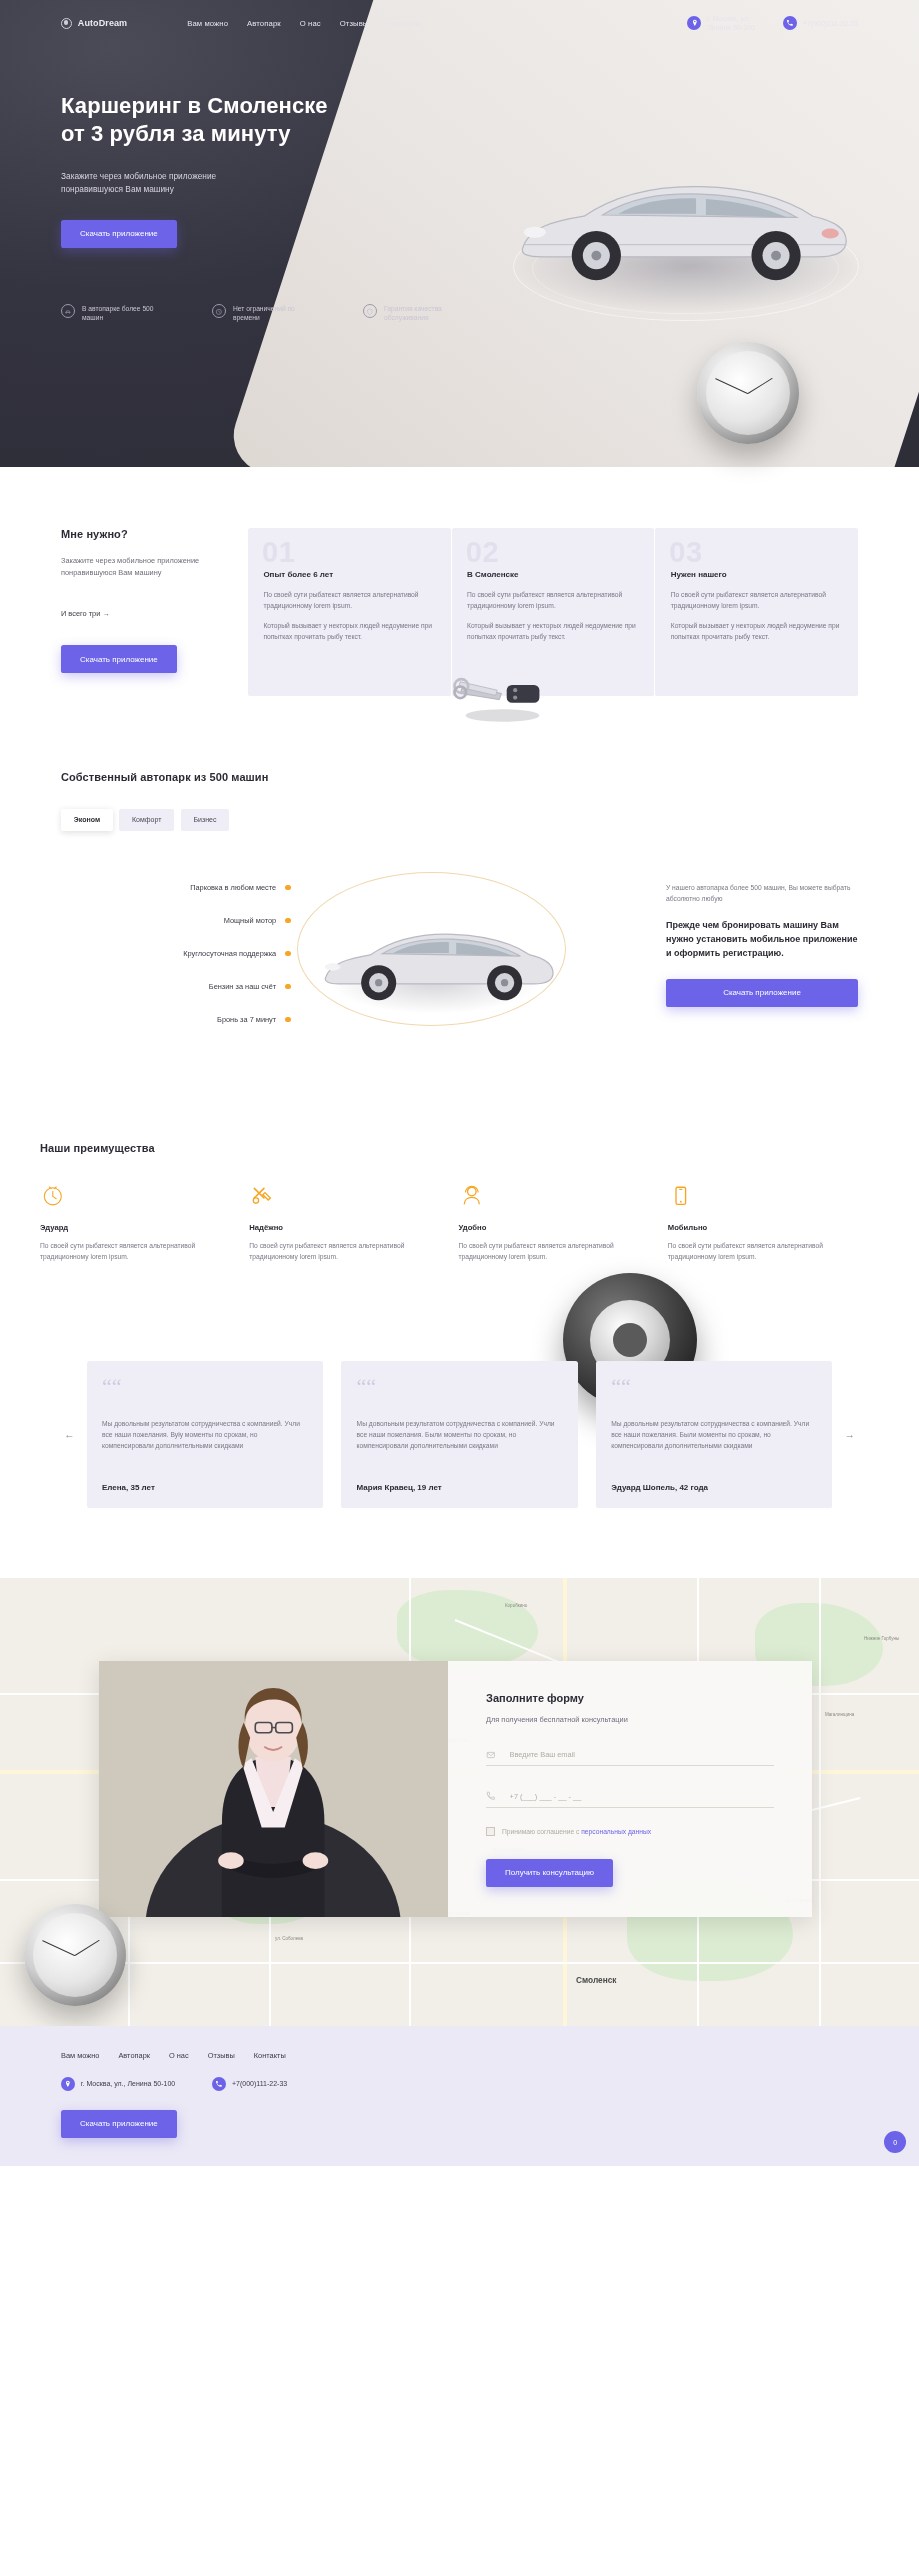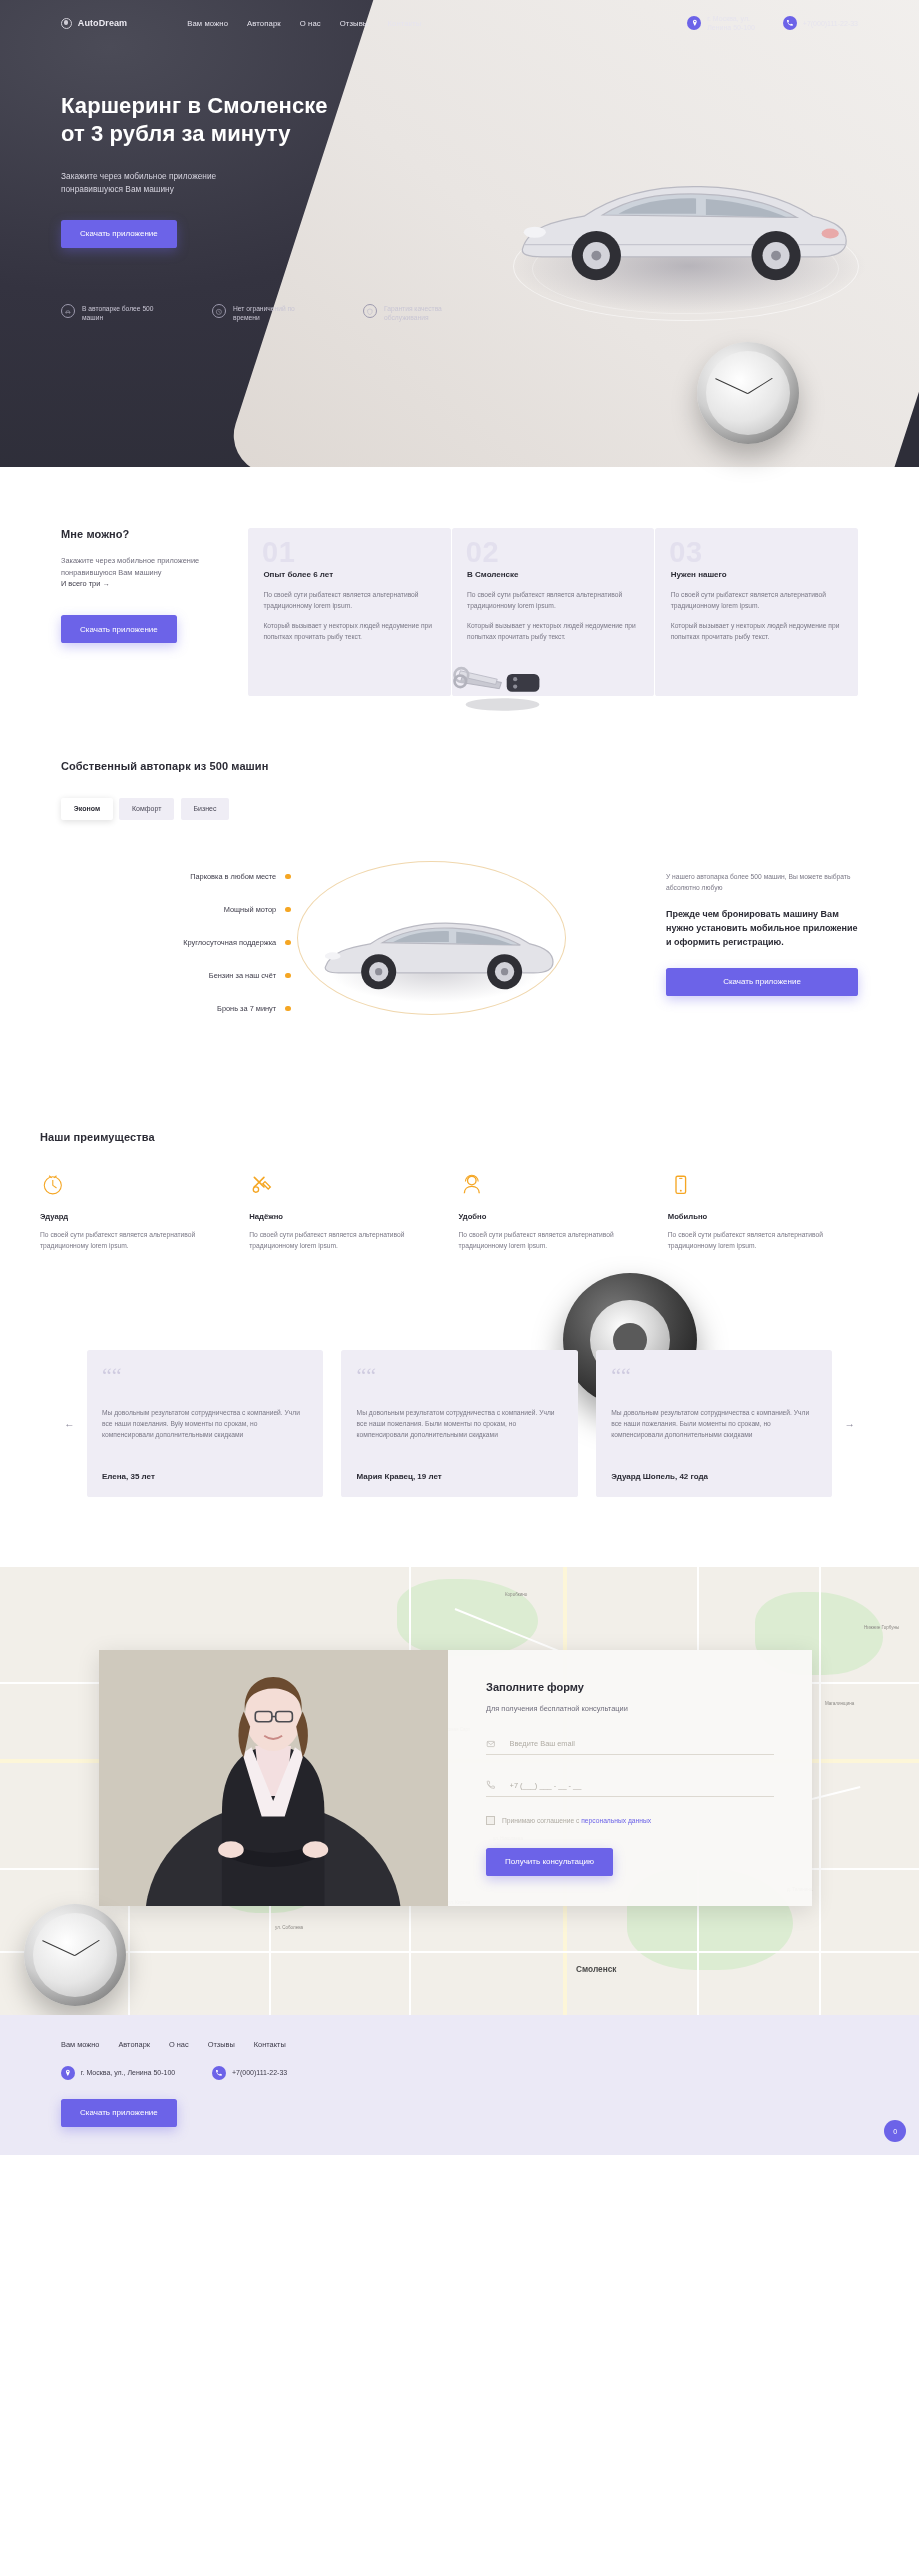--- a/index.html
+++ b/index.html
@@ -115,36 +115,36 @@
   .clock .hand { position: absolute; left: 50%; top: 50%; background: #3a3a3a; transform-origin: left center; border-radius: 1.3px; }
 
   
   .section { padding: 0 61px; position: relative; }
   .sec-title { font-size: 11px; font-weight: bold; color: #2b2b35; letter-spacing: 0.1px; }
 
   
   .b2 { padding-top: 61px; display: flex; gap: 19px; position: relative; }
   .b2-left { width: 168px; flex: 0 0 168px; }
   .b2-desc { margin-top: 15.4px; font-size: 7.4px; line-height: 12px; color: #6f6d7c; }
-  .b2-link { margin-top: 0; font-size: 7.4px; color: #3c3a48; }
+  .b2-link { margin-top: 30px; font-size: 7.4px; color: #3c3a48; }
   .b2-btn { margin-top: 27px; }
   .cards { display: flex; gap: 1px; flex: 1; border-radius: 7px; }
   .card {
     flex: 1; background: #efedf5; border-radius: 2.6px; padding: 42px 15.4px 19px 15.4px; position: relative;
     min-height: 168px;
   }
   .card-num {
     position: absolute; left: 14px; top: 7.7px;
     font-size: 29px; font-weight: bold; color: #e3e0ee; letter-spacing: 0.6px;
   }
   .card h4 { font-size: 8px; font-weight: bold; color: #2b2b35; margin-bottom: 10.2px; }
   .card p { font-size: 6.7px; line-height: 11px; color: #7a7886; margin-bottom: 9px; }
 
   
-  .b3 { padding-top: 64px; position: relative; }
+  .b3 { padding-top: 64px; position: relative; margin-top: 11px; }
   .tabs { display: flex; gap: 6.4px; margin-top: 25.6px; }
   .tab {
     height: 22px; padding: 0 12.8px; border-radius: 1.9px; background: #efedf5;
     display: flex; align-items: center; font-size: 7px; color: #4a4857; cursor: pointer;
     border: none;
   }
   .tab.active { background: #ffffff; box-shadow: 0 1.3px 6.4px rgba(0,0,0,.12); font-weight: bold; color: #2b2b35; }
 
   .fleet { display: flex; margin-top: 29px; position: relative; }
   .fleet-list { width: 230px; flex: 0 0 230px; padding-top: 11.5px; }
@@ -372,21 +372,21 @@
 
   <div class="clock" style="left:697px; top:342px;">
     <div class="hands">
       <div class="hand" style="width:29px;height:1.3px;transform:rotate(-32deg);z-index:4;"></div>
       <div class="hand" style="width:36px;height:1.3px;transform:rotate(205deg);z-index:4;"></div>
     </div>
   </div>
 
   <section class="section b2">
     <div class="b2-left">
-      <h2 class="sec-title">Мне можно?</h2>
+      <h2 class="sec-title">Мне нужно?</h2>
       <p class="b2-desc">Закажите через мобильное приложение понравившуюся Вам машину</p>
       <div class="b2-link">И всего три →</div>
       <button class="btn-primary b2-btn">Скачать приложение</button>
     </div>
     <div class="cards">
       <div class="card">
         <div class="card-num">01</div>
         <h4>Опыт более 6 лет</h4>
         <p>По своей сути рыбатекст является альтернативой традиционному lorem ipsum.</p>
         <p>Который вызывает у некторых людей недоумение при попытках прочитать рыбу текст.</p>

